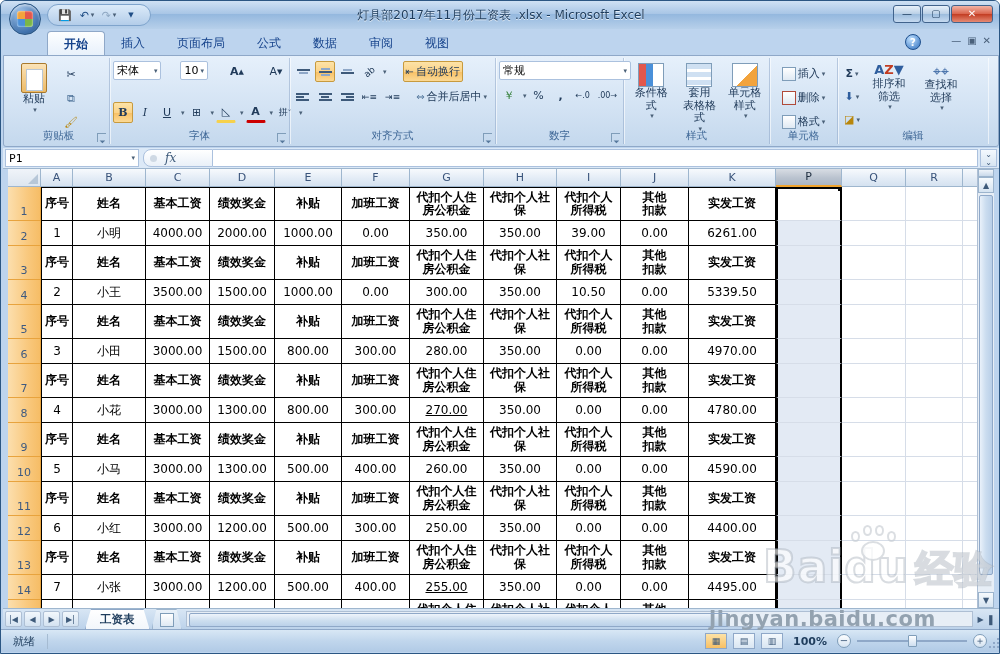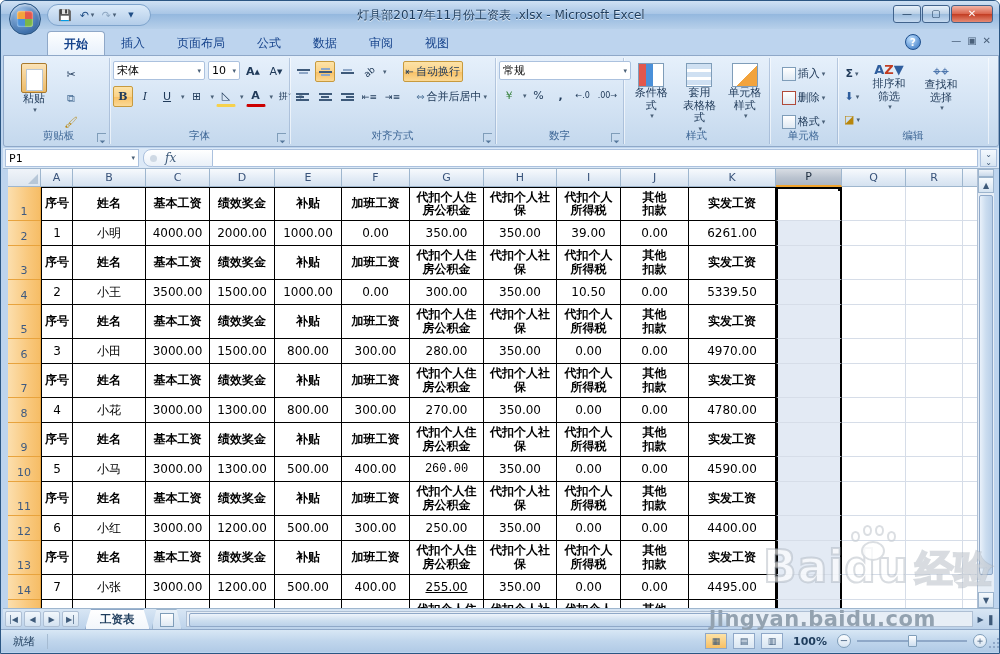--- a/index.html
+++ b/index.html
@@ -157,21 +157,21 @@
           <span class="btn">✂</span>
           <span class="btn" style="color:#4a6f96;">⧉</span>
           <span class="btn" style="color:#b8860b;">🖌</span>
         </div>
       </div>
       <div class="grplabel">剪贴板</div>
       <div class="launcher"></div>
     </div>
 
     <div class="grp" style="width:180px;">
-      <div style="display:flex; gap:3px; margin-bottom:4px;">
+      <div style="display:flex; gap:19px; margin-bottom:20px;">
         <div class="combo" style="width:106px;">
             <span>宋体</span>
             <span class="drop">▾</span>
           </div>
         <div class="combo" style="width:36px;">
             <span>10</span>
             <span class="drop">▾</span>
           </div>
         <span class="btn" style="font-weight:bold;">A<sup style="font-size:7px;">▲</sup></span>
         <span class="btn">A<sub style="font-size:7px;">▼</sub></span>
@@ -505,21 +505,21 @@
           <div class="cell" style="flex: 1 1 0%;"></div>
         </div>
         <div class="grow" style="height: 25px;">
           <div class="rowhdr">8</div>
           <div class="cell tcell first" style="width: 32px;">4</div>
           <div class="cell tcell" style="width: 73px;">小花</div>
           <div class="cell tcell" style="width: 64px;">3000.00</div>
           <div class="cell tcell" style="width: 65px;">1300.00</div>
           <div class="cell tcell" style="width: 67px;">800.00</div>
           <div class="cell tcell" style="width: 68px;">300.00</div>
-          <div class="cell tcell" style="width: 74px;">270.00</div>
+          <div class="cell tcell" style="width: 74px; text-decoration: underline;">270.00</div>
           <div class="cell tcell" style="width: 73px;">350.00</div>
           <div class="cell tcell" style="width: 64px;">0.00</div>
           <div class="cell tcell" style="width: 68px;">0.00</div>
           <div class="cell tcell" style="width: 87px;">4780.00</div>
           <div class="cell pcell" style="width: 66px;"></div>
           <div class="cell" style="width: 64px;"></div>
           <div class="cell" style="width: 57px;"></div>
           <div class="cell" style="flex: 1 1 0%;"></div>
         </div>
         <div class="grow" style="height: 34px;">
@@ -545,21 +545,21 @@
           <div class="cell" style="flex: 1 1 0%;"></div>
         </div>
         <div class="grow" style="height: 25px;">
           <div class="rowhdr">10</div>
           <div class="cell tcell first" style="width: 32px;">5</div>
           <div class="cell tcell" style="width: 73px;">小马</div>
           <div class="cell tcell" style="width: 64px;">3000.00</div>
           <div class="cell tcell" style="width: 65px;">1300.00</div>
           <div class="cell tcell" style="width: 67px;">500.00</div>
           <div class="cell tcell" style="width: 68px;">400.00</div>
-          <div class="cell tcell" style="width: 74px; font-family: Liberation Mono, monospace;">260.00</div>
+          <div class="cell tcell" style="width: 74px;">260.00</div>
           <div class="cell tcell" style="width: 73px;">350.00</div>
           <div class="cell tcell" style="width: 64px;">0.00</div>
           <div class="cell tcell" style="width: 68px;">0.00</div>
           <div class="cell tcell" style="width: 87px;">4590.00</div>
           <div class="cell pcell" style="width: 66px;"></div>
           <div class="cell" style="width: 64px;"></div>
           <div class="cell" style="width: 57px;"></div>
           <div class="cell" style="flex: 1 1 0%;"></div>
         </div>
         <div class="grow" style="height: 34px;">

